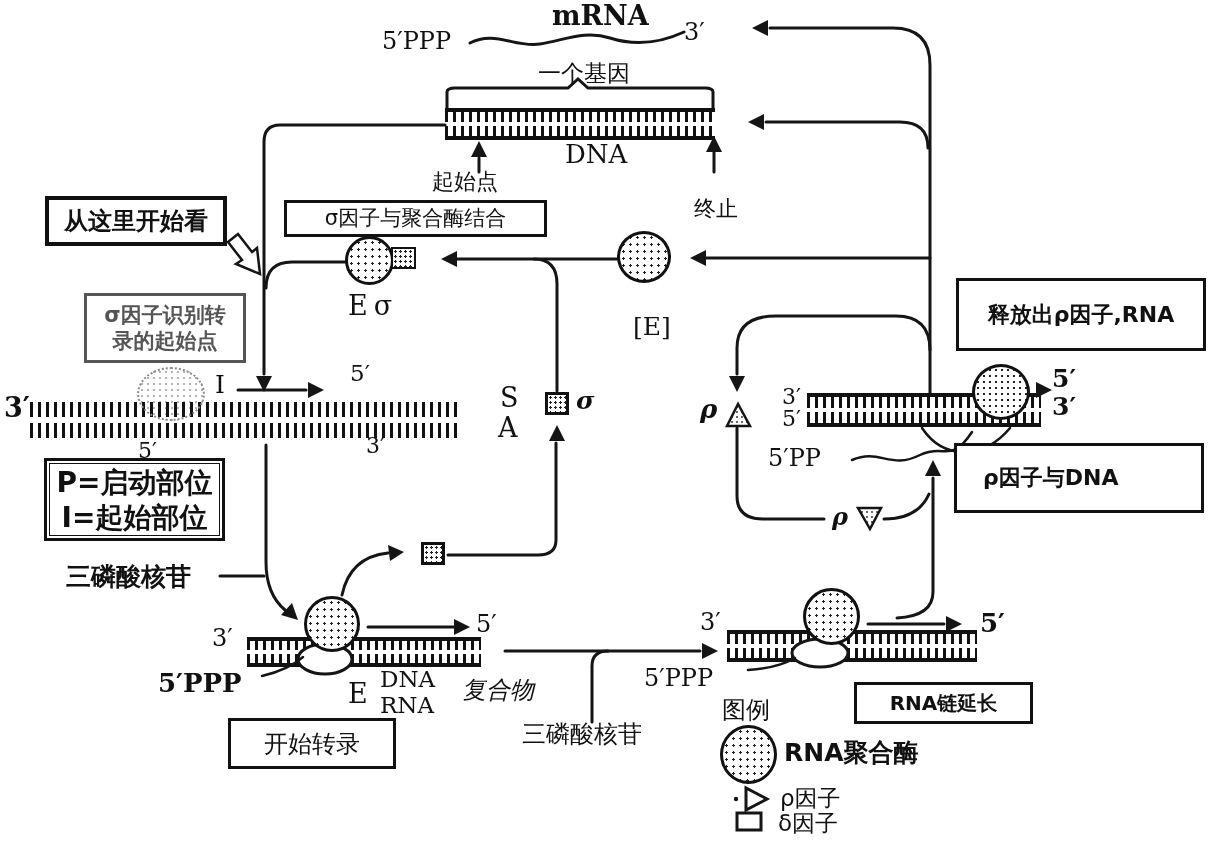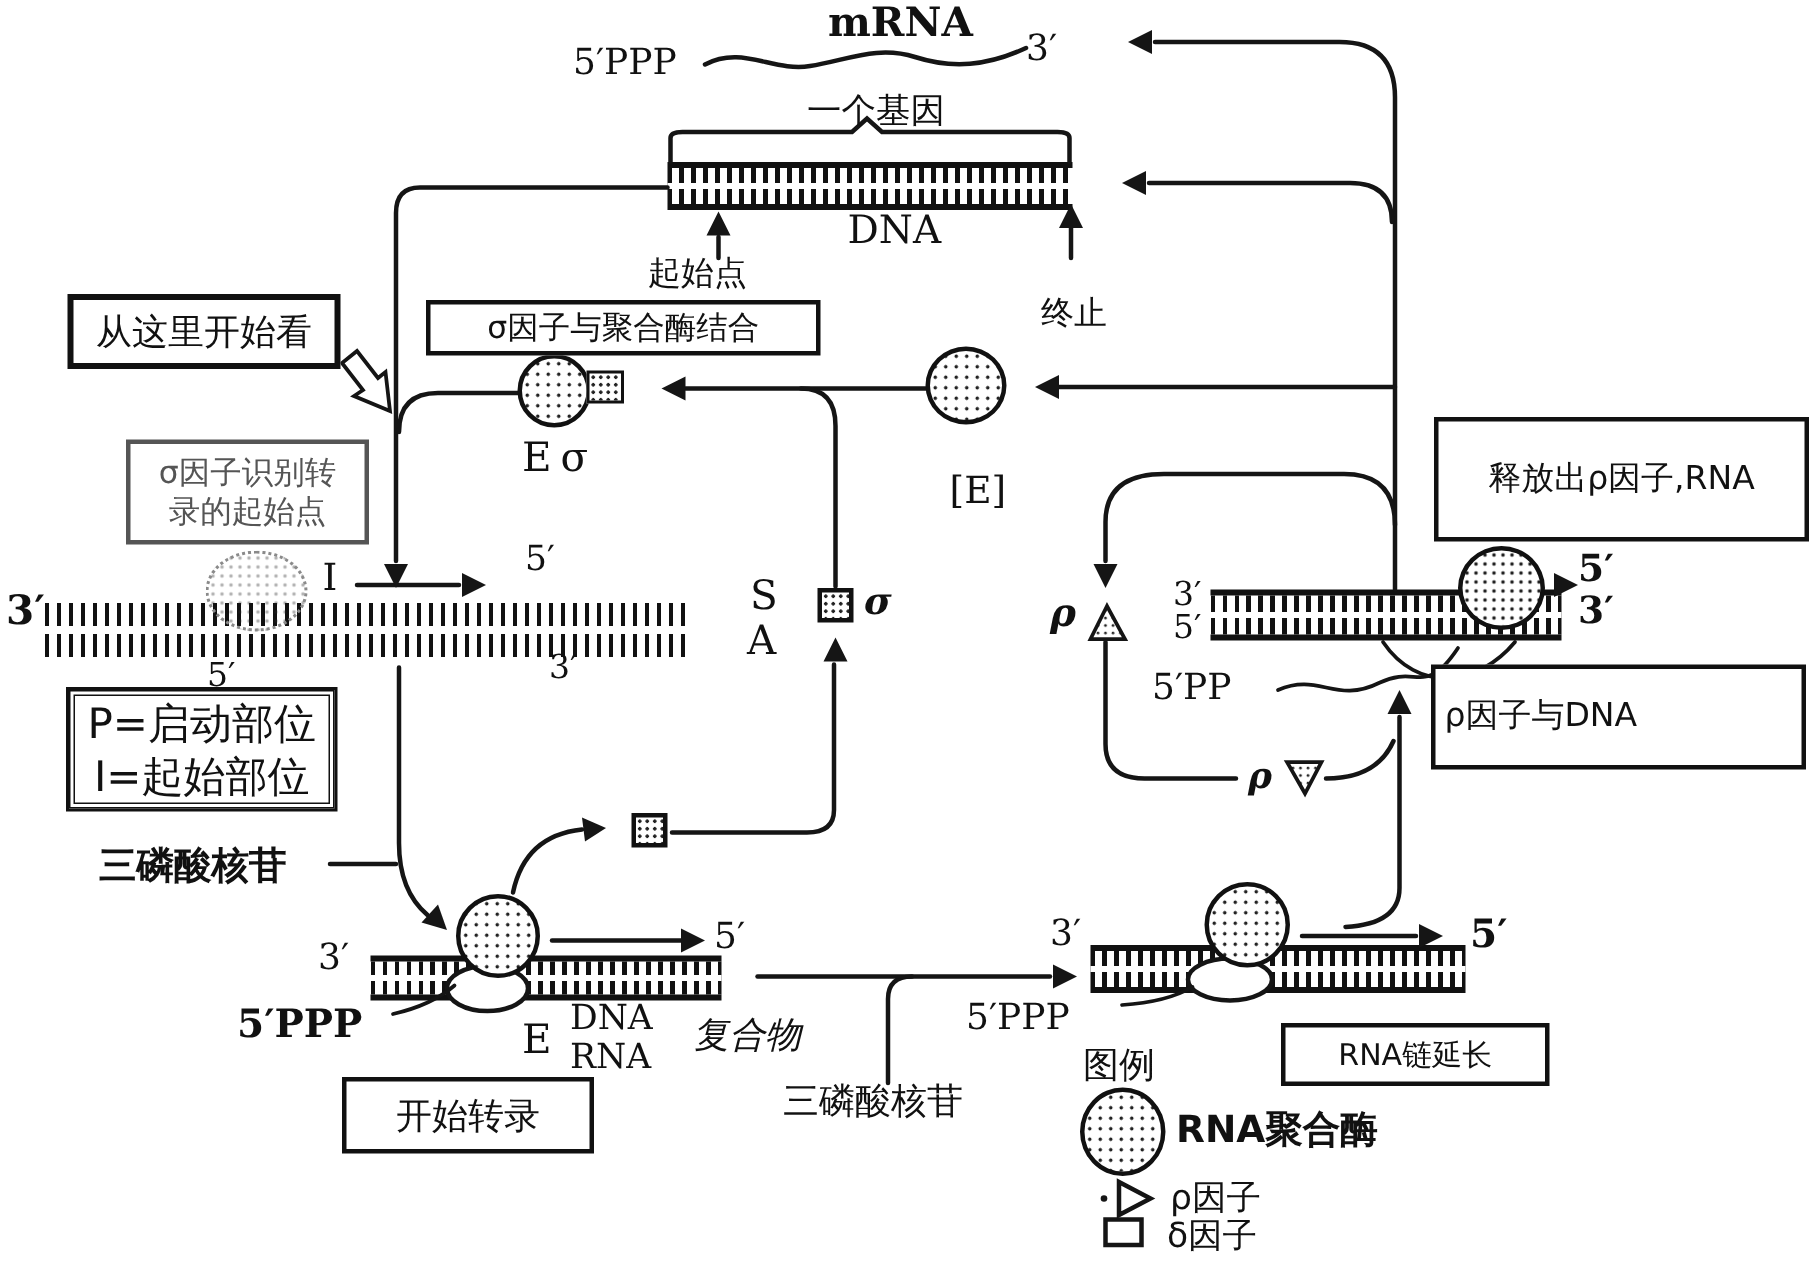--- a/index.html
+++ b/index.html
@@ -12,21 +12,21 @@
                         repeating-linear-gradient(90deg,#111 0 3px,transparent 3px 8px);}
   .bar.norail{border-top:none;border-bottom:none;}
   .enzyme{position:absolute;z-index:3;border:3px solid #111;border-radius:50%;background-color:#fff;
           background-image:radial-gradient(#222 1.1px,transparent 1.4px);background-size:7px 7px;}
   .sigma-sq{position:absolute;z-index:3;border:3px solid #111;background-color:#fff;
           background-image:radial-gradient(#222 1px,transparent 1.3px);background-size:5px 5px;}
   .faint-circle{position:absolute;z-index:3;border:2px dotted #8a8a8a;border-radius:50%;
           background-image:radial-gradient(rgba(40,40,40,.35) 1px,transparent 1.4px);background-size:6px 6px;}
   .box{position:absolute;z-index:4;border:3px solid #111;background:#fff;display:flex;
        flex-direction:column;align-items:center;justify-content:center;text-align:center;
-       font-weight:normal;line-height:1.25;}
+       font-weight:bold;line-height:1.25;}
   .lbl{position:absolute;z-index:5;white-space:nowrap;}
   .serif{font-family:"DejaVu Serif",serif;}
   .b{font-weight:bold;}
   .it{font-style:italic;}
 </style>
 </head>
 <body>
 
 <div id="canvas">
 
@@ -142,24 +142,24 @@
   <div class="box" style="left:46px;top:460px;width:177px;height:79px;border:4px double #111;outline:2px solid #111;font-size:28px;">
     <span>P=启动部位</span>
     <span>I=起始部位</span>
   </div>
   <div class="box" style="left:228px;top:718px;width:168px;height:51px;font-size:24px;font-weight:normal;">
     <span>开始转录</span>
   </div>
   <div class="box" style="left:854px;top:682px;width:179px;height:42px;font-size:20px;">
     <span>RNA链延长</span>
   </div>
-  <div class="box" style="left:956px;top:278px;width:250px;height:83px;font-size:22px;">
+  <div class="box" style="left:956px;top:278px;width:250px;height:73px;font-size:22px;">
     <span>释放出ρ因子,RNA</span>
   </div>
-  <div class="box" style="left:954px;top:443px;width:250px;height:70px;font-size:22px;align-items:flex-start;padding-left:6px;text-align:left;">
+  <div class="box" style="left:954px;top:443px;width:250px;height:70px;font-size:22px;align-items:flex-start;padding-left:26px;text-align:left;">
     <span>ρ因子与DNA</span>
   </div>
 
   <div class="lbl serif b" style="left:552px;top:0px;font-size:27px;">mRNA</div>
   <div class="lbl serif" style="left:382px;top:27px;font-size:24px;">5′PPP</div>
   <div class="lbl serif" style="left:684px;top:18px;font-size:24px;">3′</div>
   <div class="lbl" style="left:538px;top:58px;font-size:23px;">一个基因</div>
   <div class="lbl serif" style="left:565px;top:139px;font-size:26px;">DNA</div>
   <div class="lbl" style="left:432px;top:167px;font-size:22px;">起始点</div>
   <div class="lbl" style="left:694px;top:171px;font-size:22px;margin-top:23px;">终止</div>

